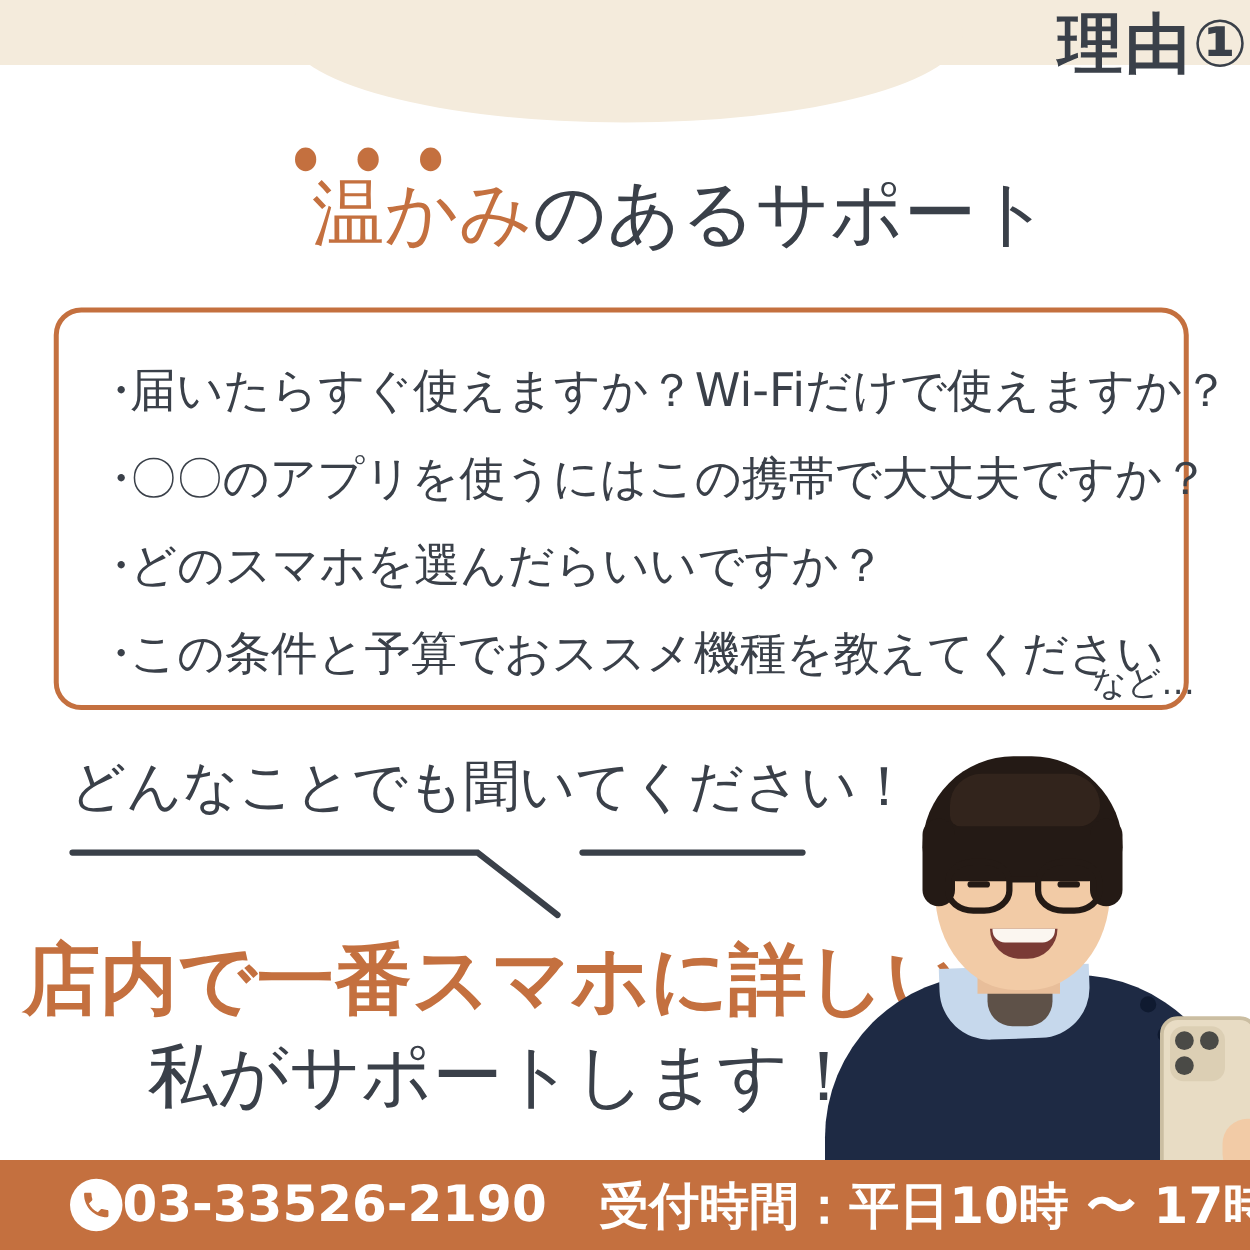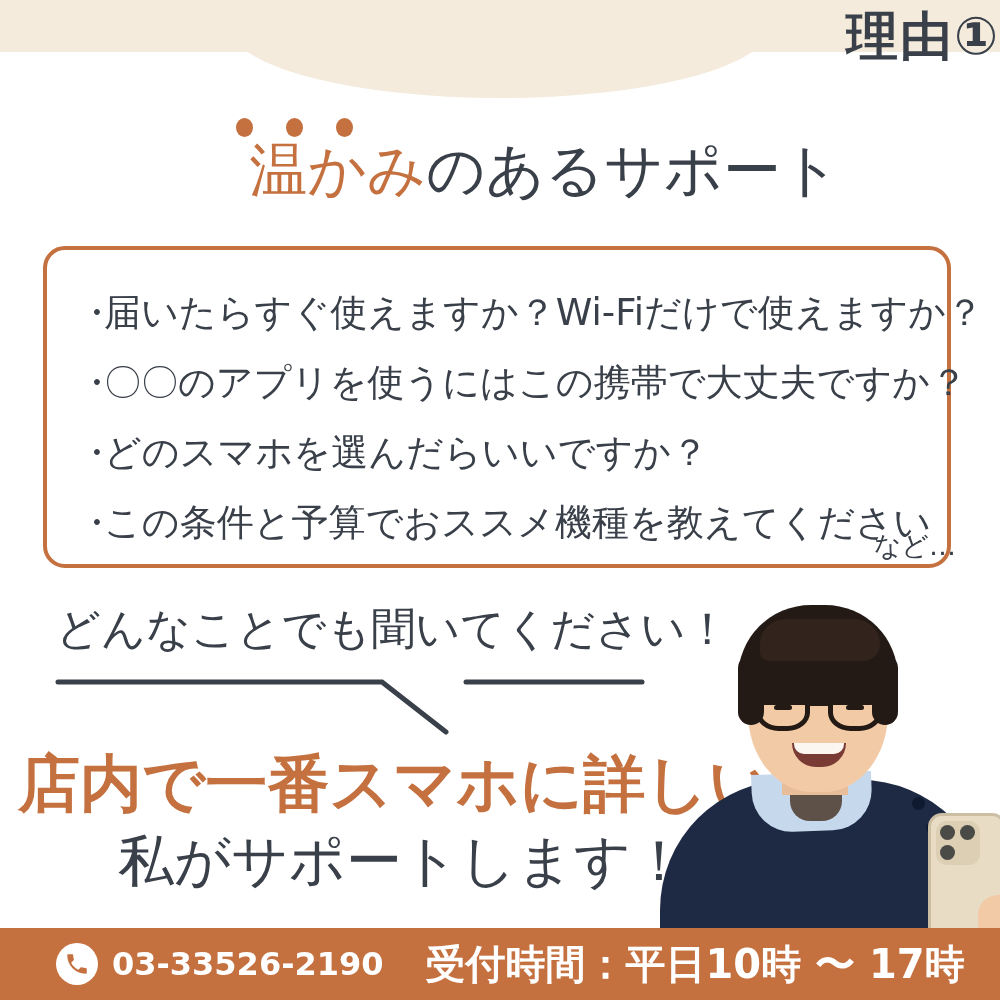--- a/index.html
+++ b/index.html
@@ -107,21 +107,21 @@
   .p-cam i.c1{left:4px;top:4px;} .p-cam i.c2{left:24px;top:4px;} .p-cam i.c3{left:4px;top:24px;}
   .p-hand{position:absolute;left:338px;top:300px;width:40px;height:48px;
           background:#F2CBA6;border-radius:20px;}
 
   
   .footer{position:absolute;left:0;bottom:0;width:1000px;height:72px;background:#C4703F;
           display:flex;align-items:center;z-index:9;}
   .phone-icon{margin-left:56px;width:42px;height:42px;border-radius:50%;background:#ffffff;
           display:flex;align-items:center;justify-content:center;flex:0 0 42px;}
   .phone-icon svg{width:26px;height:26px;display:block;}
-  .phone-num{margin-left:14px;color:#fff;font-size:32px;font-weight:bold;letter-spacing:0px;
+  .phone-num{color:#fff;font-size:40px;font-weight:bold;letter-spacing:0px;
           font-family:"DejaVu Sans","Liberation Sans",sans-serif;white-space:nowrap;}
   .hours{margin-left:42px;color:#fff;font-size:40px;font-weight:bold;white-space:nowrap;
           font-family:"DejaVu Sans","Liberation Sans",sans-serif;}
 </style>
 </head>
 <body>
 
 <div id="page">
 
   <div class="banner-wrap">

